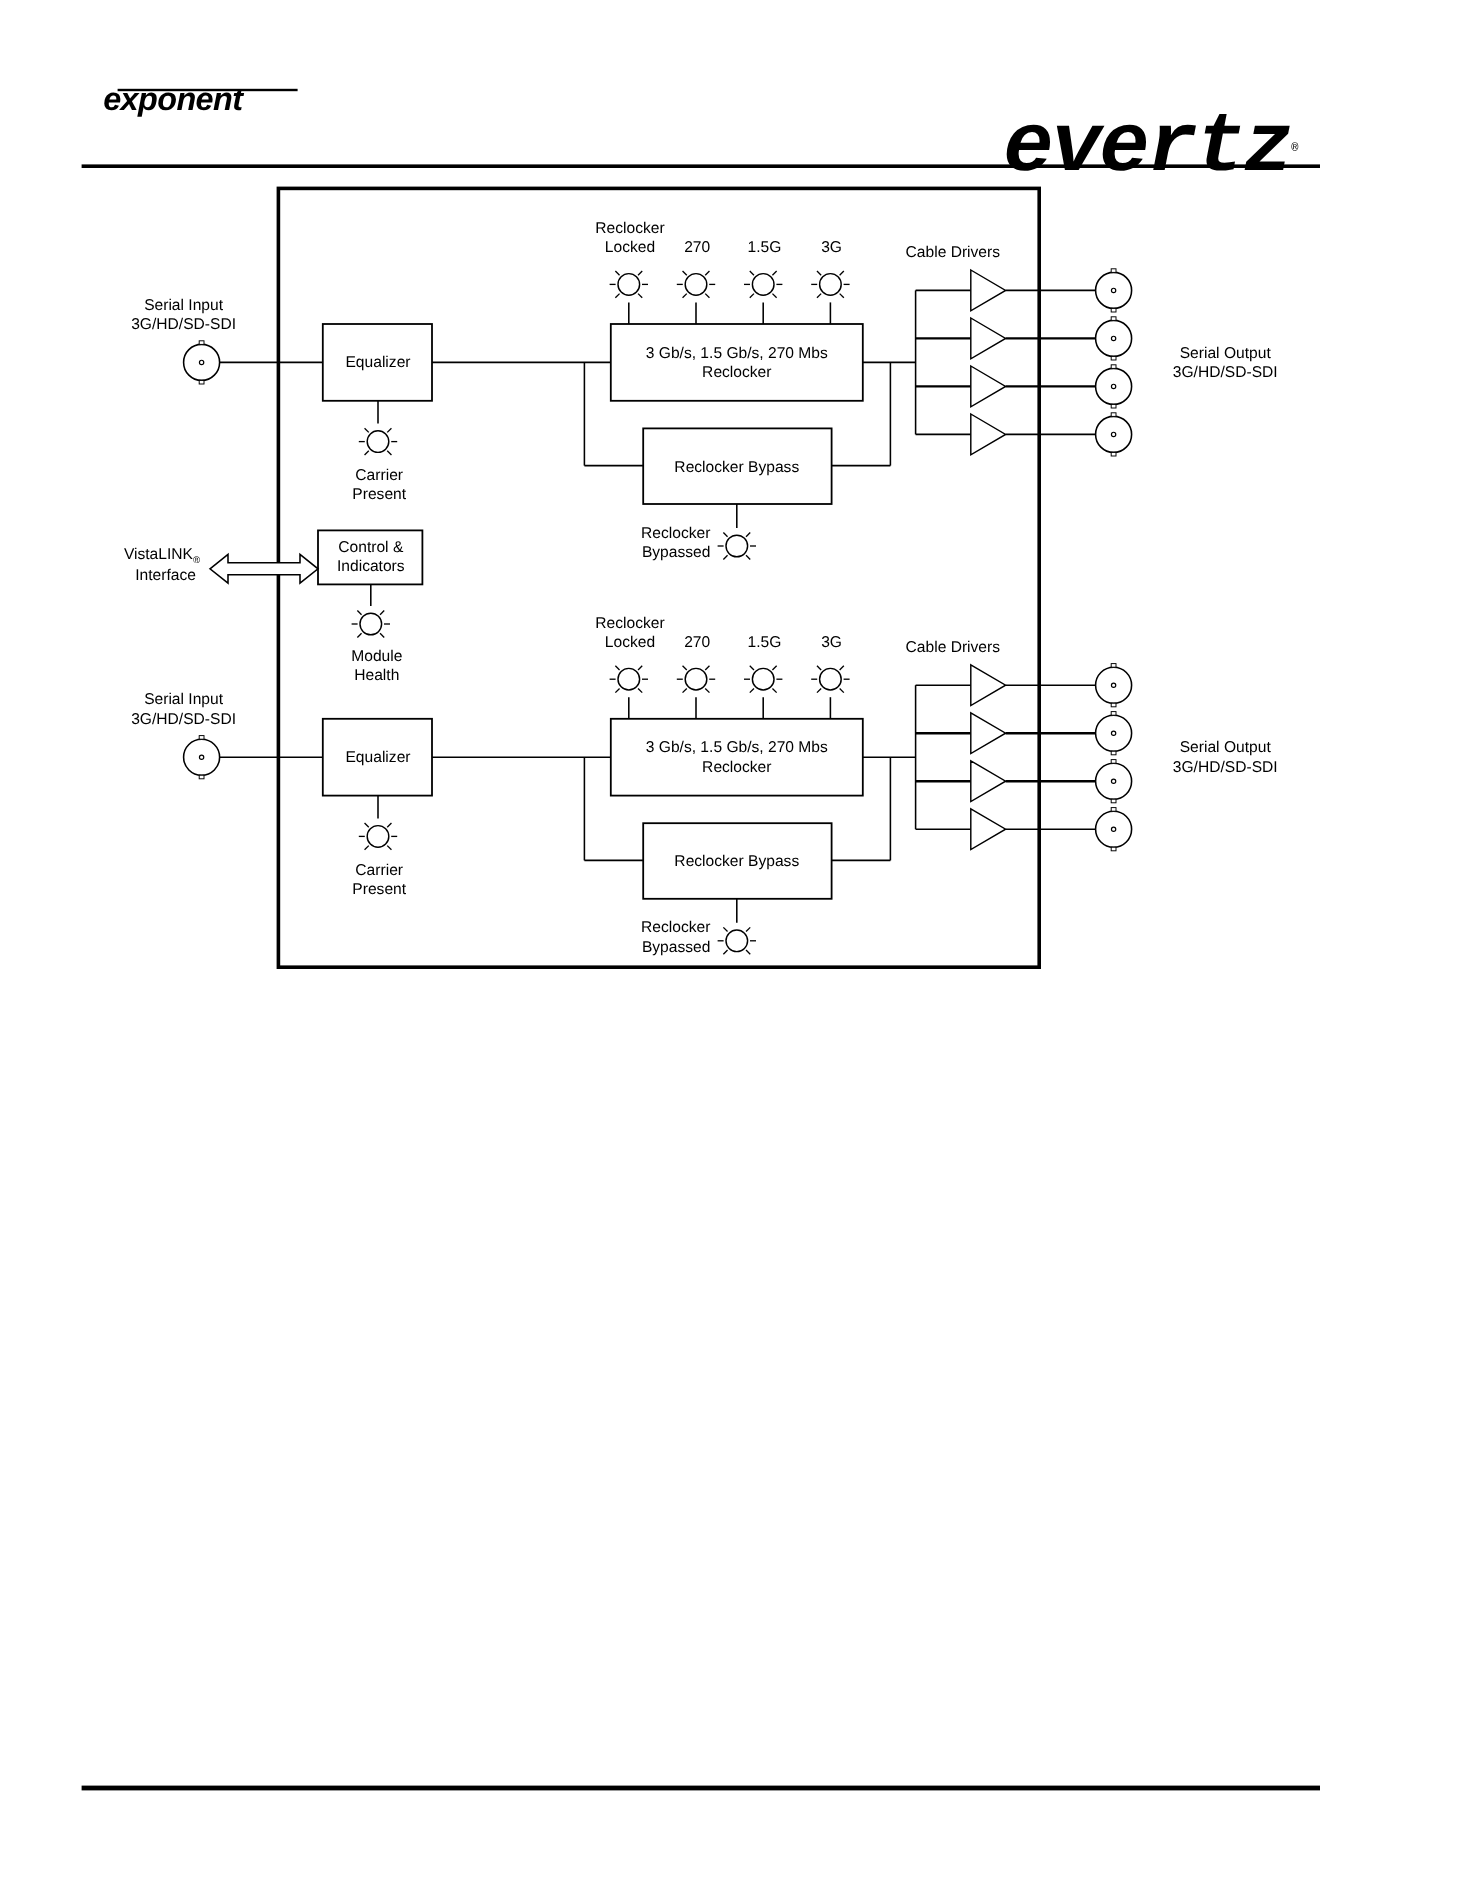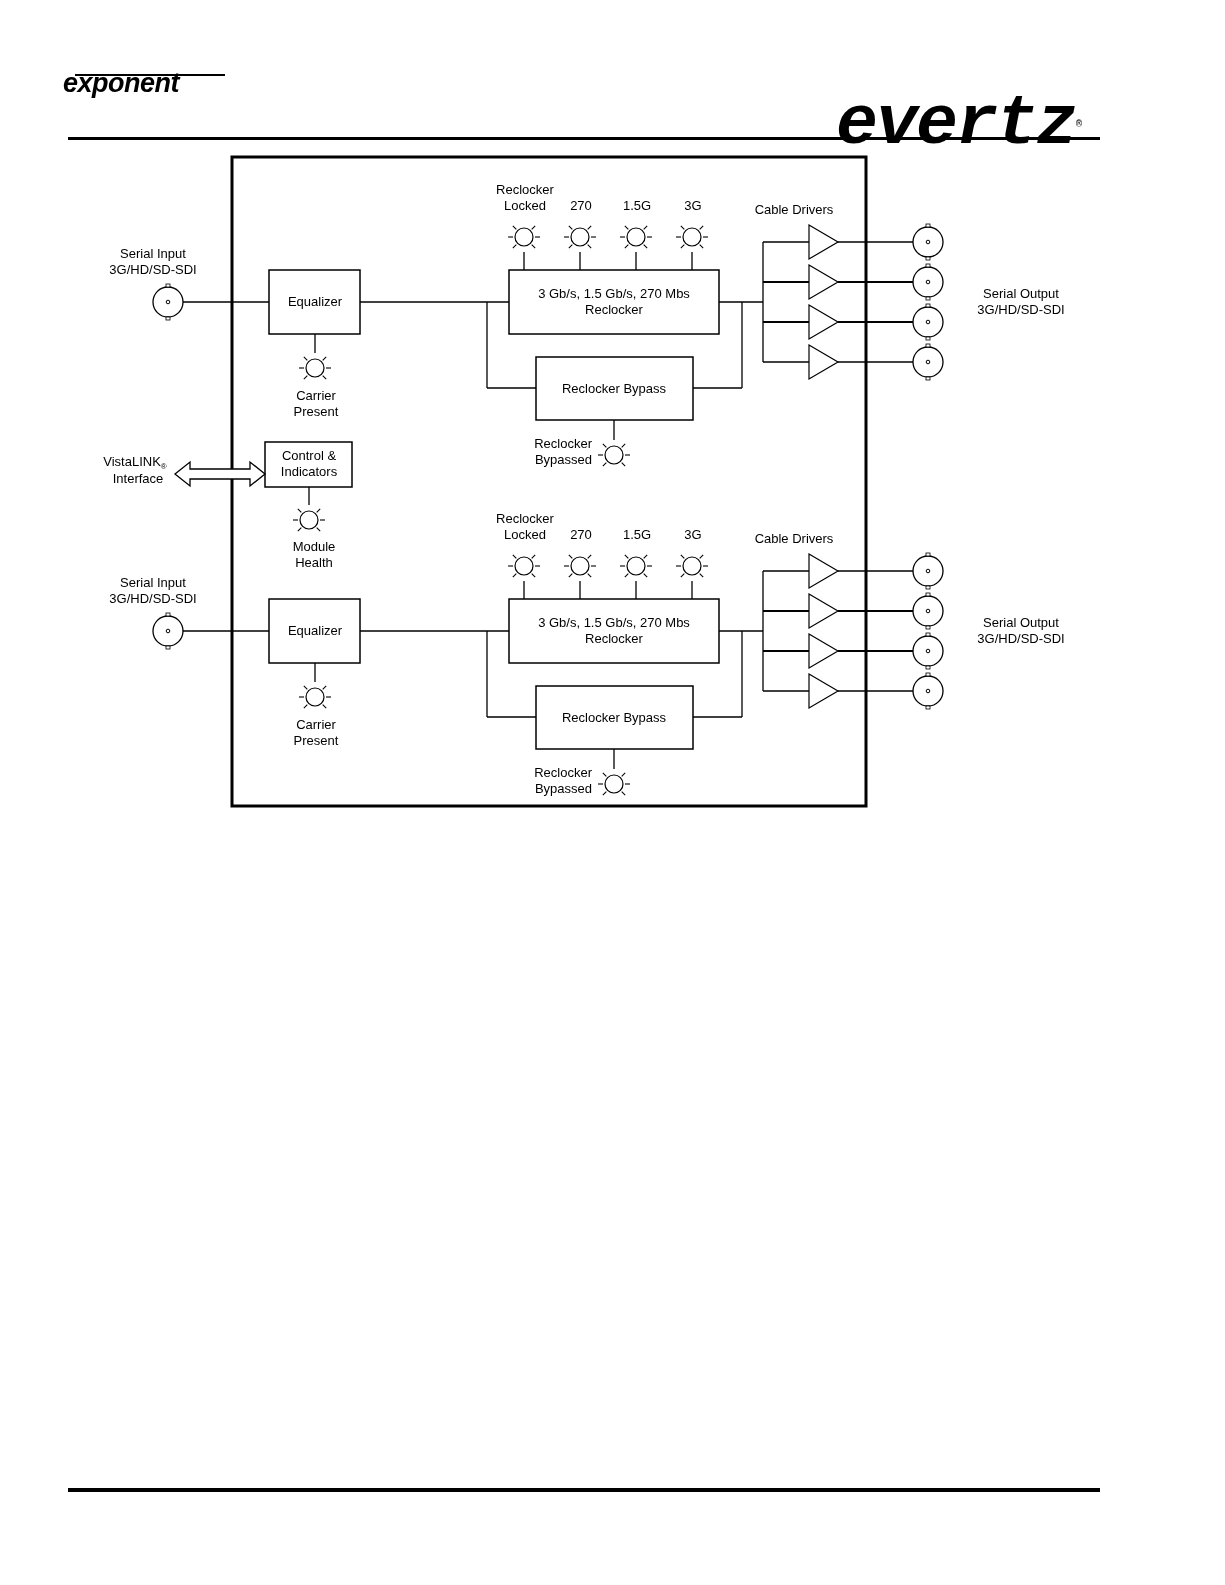--- a/index.html
+++ b/index.html
@@ -1,18 +1,18 @@
 <!DOCTYPE html>
 <html><head>
 <meta charset="utf-8">
 <style>
   html, body { margin: 0; padding: 0; background: #ffffff; }
   body { width: 1225px; height: 1585px; position: relative; overflow: hidden;
          font-family: "Liberation Sans", sans-serif; color: #000; }
-  .logo-left { position: absolute; left: 63px; top: 68px; font-family: "Liberation Sans", sans-serif;
+  .logo-left { position: absolute; left: 86px; top: 68px; font-family: "Liberation Sans", sans-serif;
                font-weight: bold; font-style: italic; font-size: 27px; letter-spacing: -0.5px; }
   .logo-left .bar { position: absolute; left: 12px; top: 6px; width: 150px; height: 2px; background:#000; }
   .logo-right { position: absolute; left: 836px; top: 68px; font-family: Liberation Mono, monospace;
                 font-weight: bold; font-style: italic; font-size: 70px; line-height: 66px; letter-spacing: -2px; margin-top: 24px; }
   .logo-right .reg { font-size: 10px; font-style: normal; font-weight: normal; vertical-align: bottom; letter-spacing: 0; }
   .rule-top { position: absolute; left: 68px; top: 137px; width: 1032px; height: 3px; background: #000; }
   .rule-bottom { position: absolute; left: 68px; top: 1488px; width: 1032px; height: 4px; background: #000; }
   svg.diagram { position: absolute; left: 0; top: 0; }
   svg text { font-family: "Liberation Sans", sans-serif; font-size: 13px; fill: #000; }
 </style>

